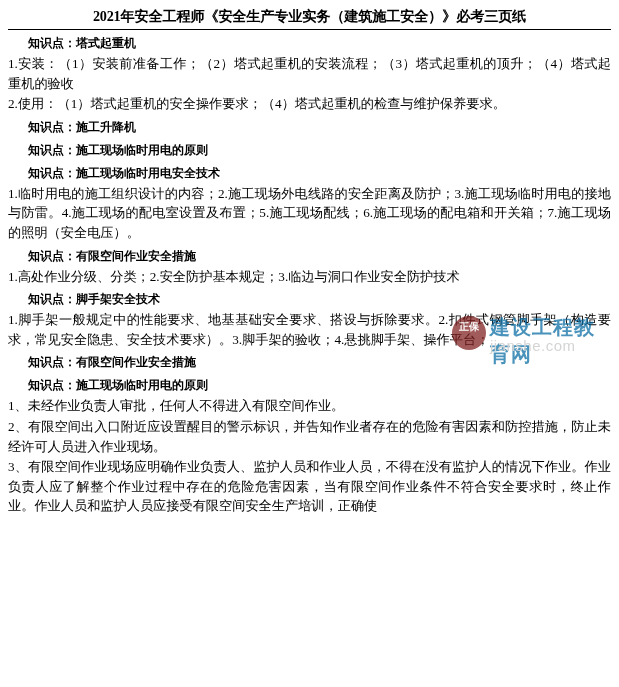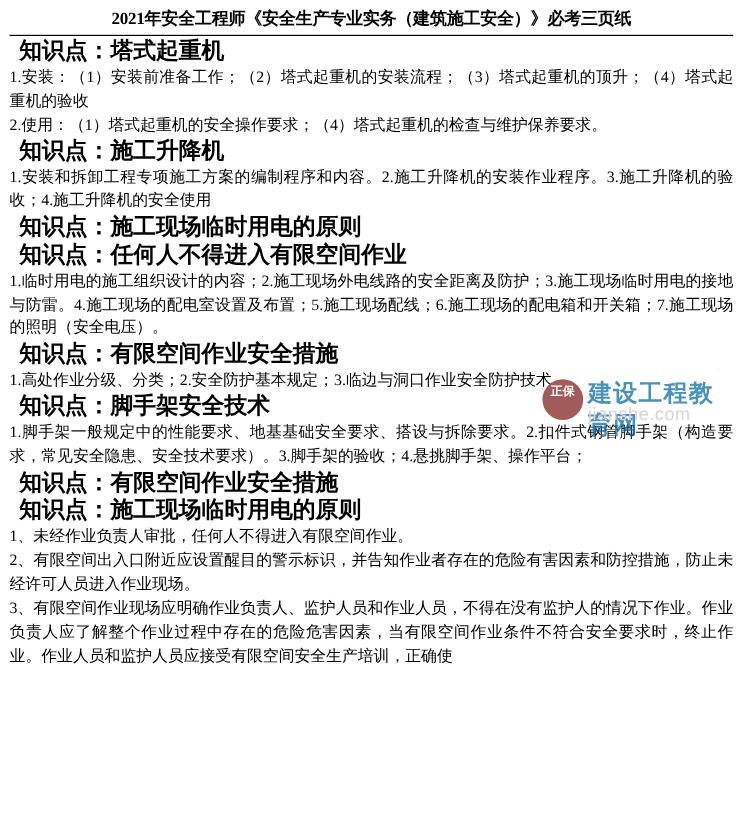--- a/index.html
+++ b/index.html
@@ -31,23 +31,23 @@
     margin-bottom: 3px;
     white-space: nowrap;
   }
   .rule {
     border: 0;
     border-top: 1px solid #000;
     margin: 2px 0 3px 0;
   }
   .kp {
     font-weight: bold;
-    font-size: 19px;
+    font-size: 12px;
     line-height: 20px;
-    margin: 3px 0 1px 8px;
+    margin: 3px 0 1px 20px;
   }
   .kp-label {
     font-weight: bold;
   }
   .para {
     font-size: 13.2px;
     line-height: 19.6px;
     text-align: justify;
     margin: 0 0 1px 0;
     text-justify: inter-ideograph;
@@ -111,29 +111,28 @@
   <hr class="rule">
 
   <div class="block">
     <div class="kp"><span class="kp-label">知识点：</span><span>塔式起重机</span></div>
     <p class="para">1.安装：（1）安装前准备工作；（2）塔式起重机的安装流程；（3）塔式起重机的顶升；（4）塔式起重机的验收</p>
     <p class="para">2.使用：（1）塔式起重机的安全操作要求；（4）塔式起重机的检查与维护保养要求。</p>
   </div>
 
   <div class="block">
     <div class="kp"><span class="kp-label">知识点：</span><span>施工升降机</span></div>
-    <p class="para">1.安装和拆卸工程专项施工方案的编制程序和内容。2.施工升降机的安装作业程序。3.施工升降机的验收；4.施工升降机的安全使用</p>
   </div>
 
   <div class="block">
     <div class="kp"><span class="kp-label">知识点：</span><span>施工现场临时用电的原则</span></div>
   </div>
 
   <div class="block">
-    <div class="kp"><span class="kp-label">知识点：</span><span>任何人不得进入有限空间作业</span></div>
+    <div class="kp"><span class="kp-label">知识点：</span><span>施工现场临时用电安全技术</span></div>
     <p class="para">1.临时用电的施工组织设计的内容；2.施工现场外电线路的安全距离及防护；3.施工现场临时用电的接地与防雷。4.施工现场的配电室设置及布置；5.施工现场配线；6.施工现场的配电箱和开关箱；7.施工现场的照明（安全电压）。</p>
   </div>
 
   <div class="block">
     <div class="kp"><span class="kp-label">知识点：</span><span>有限空间作业安全措施</span></div>
     <p class="para">1.高处作业分级、分类；2.安全防护基本规定；3.临边与洞口作业安全防护技术</p>
   </div>
 
   <div class="block">
     <div class="kp"><span class="kp-label">知识点：</span><span>脚手架安全技术</span></div>

